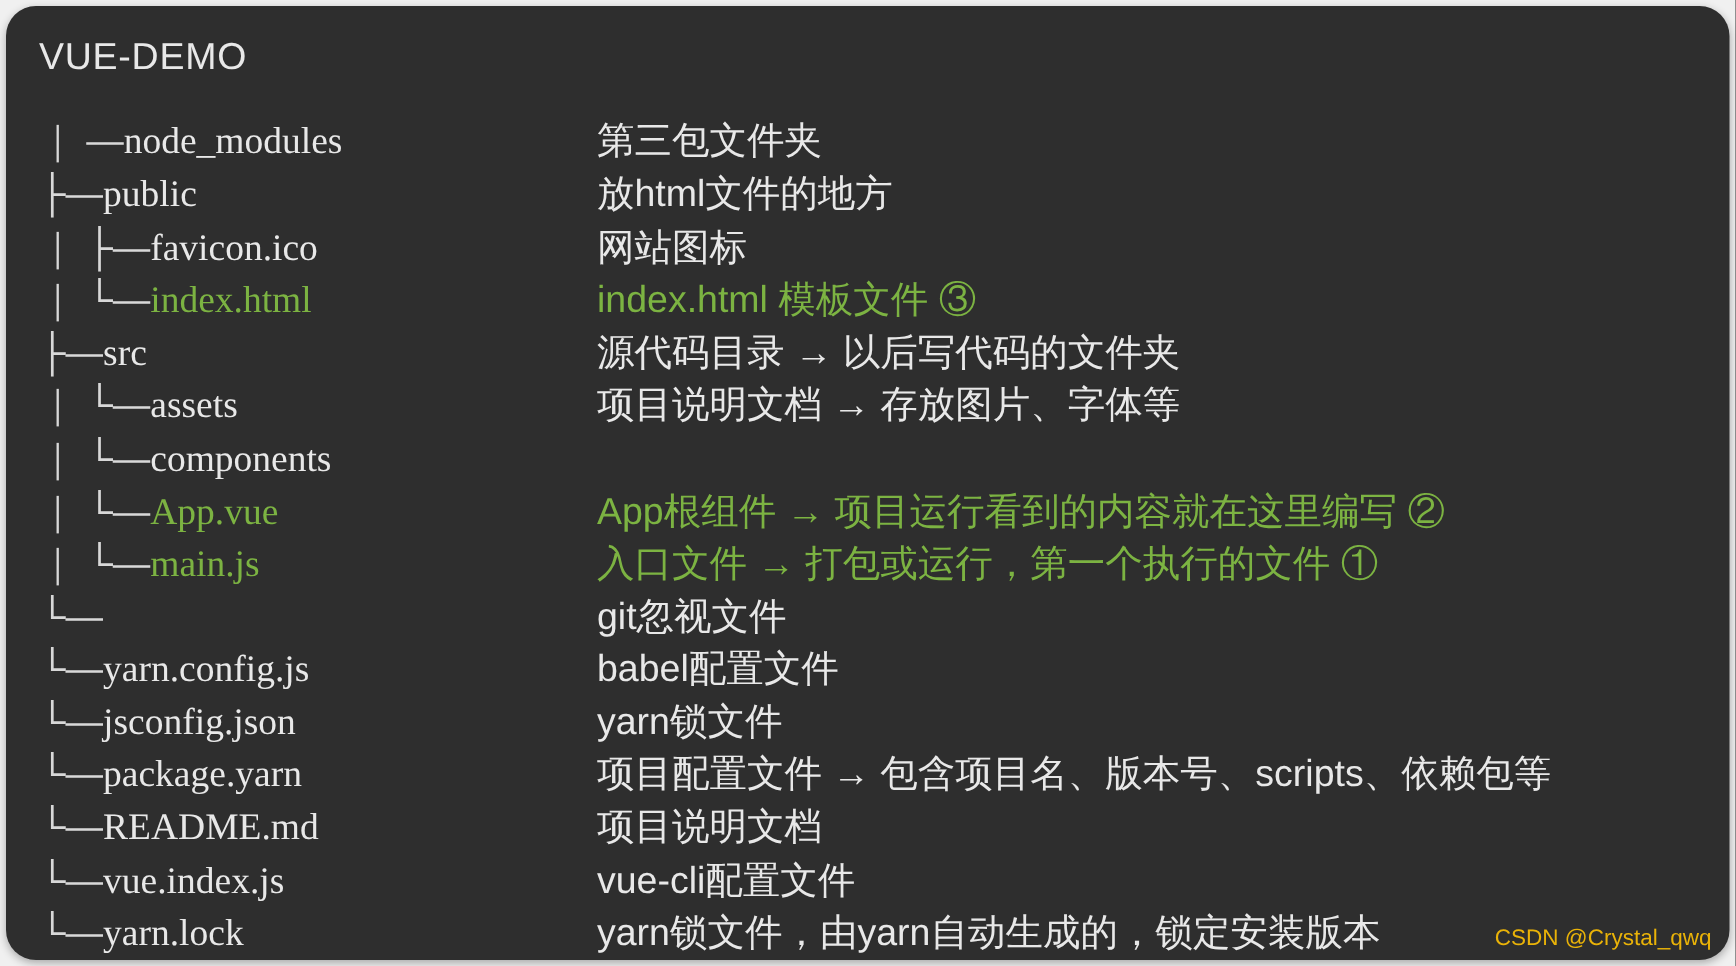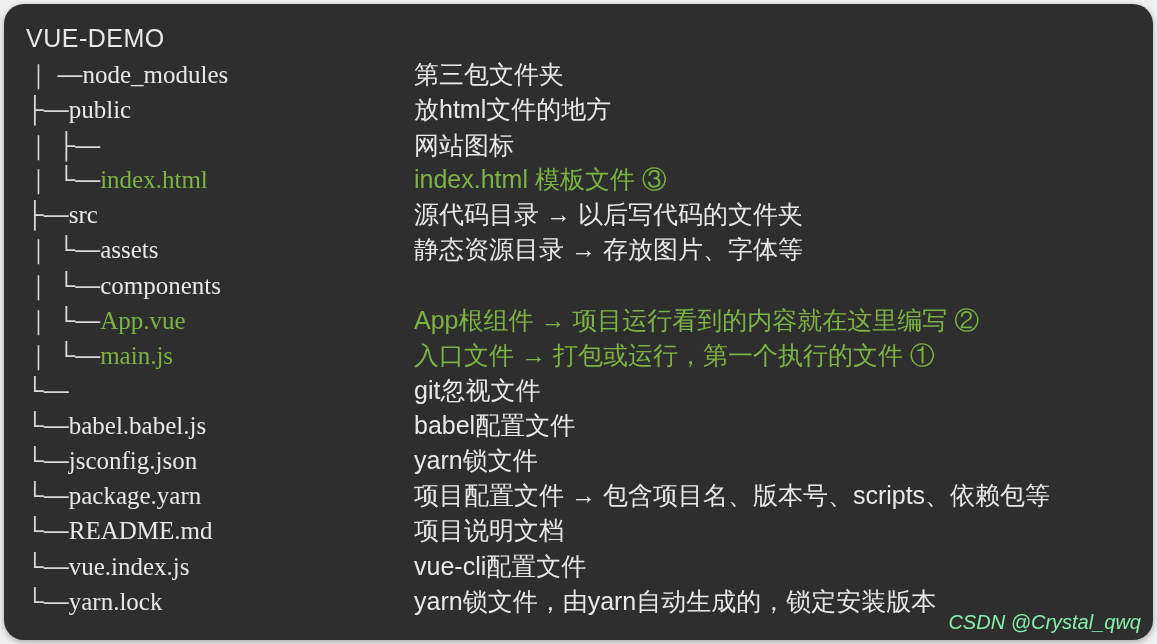--- a/index.html
+++ b/index.html
@@ -18,21 +18,21 @@
       background: #2e2e2e;
       border-radius: 20px;
       padding: 20px 22px 10px 22px;
       color: #e8e8e8;
       position: relative;
       box-shadow: 0 2px 6px rgba(0,0,0,0.3);
     }
     .title {
       font-size: 25px;
       color: #e8e8e8;
-      margin-bottom: 4px;
+      margin-bottom: 24px;
       letter-spacing: 0.5px;
     }
     .tree {
       font-size: 25px;
       line-height: 1.37;
       font-weight: 400;
     }
     .row {
       display: flex;
       align-items: baseline;
@@ -45,72 +45,72 @@
     .fname {
       color: #e8e8e8;
       font-family: Liberation Serif, serif;
     }
     .fname.hl {
       color: #7cb342;
       text-align: right;
     }
     .desc-col {
       position: absolute;
-      left: 410px;
+      left: 394px;
     }
     .desc {
       color: #e8e8e8;
     }
     .desc.hl {
       color: #7cb342;
     }
     .attribution {
       position: absolute;
       right: 12px;
       bottom: 6px;
-      font-size: 20px;
-      color: #86efac;
+      font-size: 15px;
+      color: #eab308;
       font-family: Arial, sans-serif;
-      font-style: italic;
     }
   </style>
 </head>
 <body>
 
 <div class="container">
   <div class="title">VUE-DEMO</div>
   <div class="tree" id="tree">
       <div class="row">
         <span class="prefix">｜ —</span>
         <span class="fname">node_modules</span>
         <span class="desc-col desc">第三包文件夹</span>
       </div>
       <div class="row">
         <span class="prefix">├—</span>
         <span class="fname">public</span>
         <span class="desc-col desc">放html文件的地方</span>
       </div>
       <div class="row">
         <span class="prefix">｜ ├—</span>
+        <span class="fname">favicon.ico</span>
         <span class="desc-col desc">网站图标</span>
       </div>
       <div class="row">
         <span class="prefix">｜ └—</span>
         <span class="fname hl">index.html</span>
         <span class="desc-col desc hl">index.html 模板文件 ③</span>
       </div>
       <div class="row">
         <span class="prefix">├—</span>
         <span class="fname">src</span>
         <span class="desc-col desc">源代码目录 → 以后写代码的文件夹</span>
       </div>
       <div class="row">
         <span class="prefix">｜ └—</span>
         <span class="fname">assets</span>
-        <span class="desc-col desc">静态资源目录 → 存放图片、字体等</span>
+        <span class="desc-col desc">项目说明文档 → 存放图片、字体等</span>
       </div>
       <div class="row">
         <span class="prefix">｜ └—</span>
         <span class="fname">components</span>
       </div>
       <div class="row">
         <span class="prefix">｜ └—</span>
         <span class="fname hl">App.vue</span>
         <span class="desc-col desc hl">App根组件 → 项目运行看到的内容就在这里编写 ②</span>
       </div>
@@ -118,21 +118,21 @@
         <span class="prefix">｜ └—</span>
         <span class="fname hl">main.js</span>
         <span class="desc-col desc hl">入口文件 → 打包或运行，第一个执行的文件 ①</span>
       </div>
       <div class="row">
         <span class="prefix">└—</span>
         <span class="desc-col desc">git忽视文件</span>
       </div>
       <div class="row">
         <span class="prefix">└—</span>
-        <span class="fname">babel.babel.js</span>
+        <span class="fname">yarn.config.js</span>
         <span class="desc-col desc">babel配置文件</span>
       </div>
       <div class="row">
         <span class="prefix">└—</span>
         <span class="fname">jsconfig.json</span>
         <span class="desc-col desc">yarn锁文件</span>
       </div>
       <div class="row">
         <span class="prefix">└—</span>
         <span class="fname">package.yarn</span>

